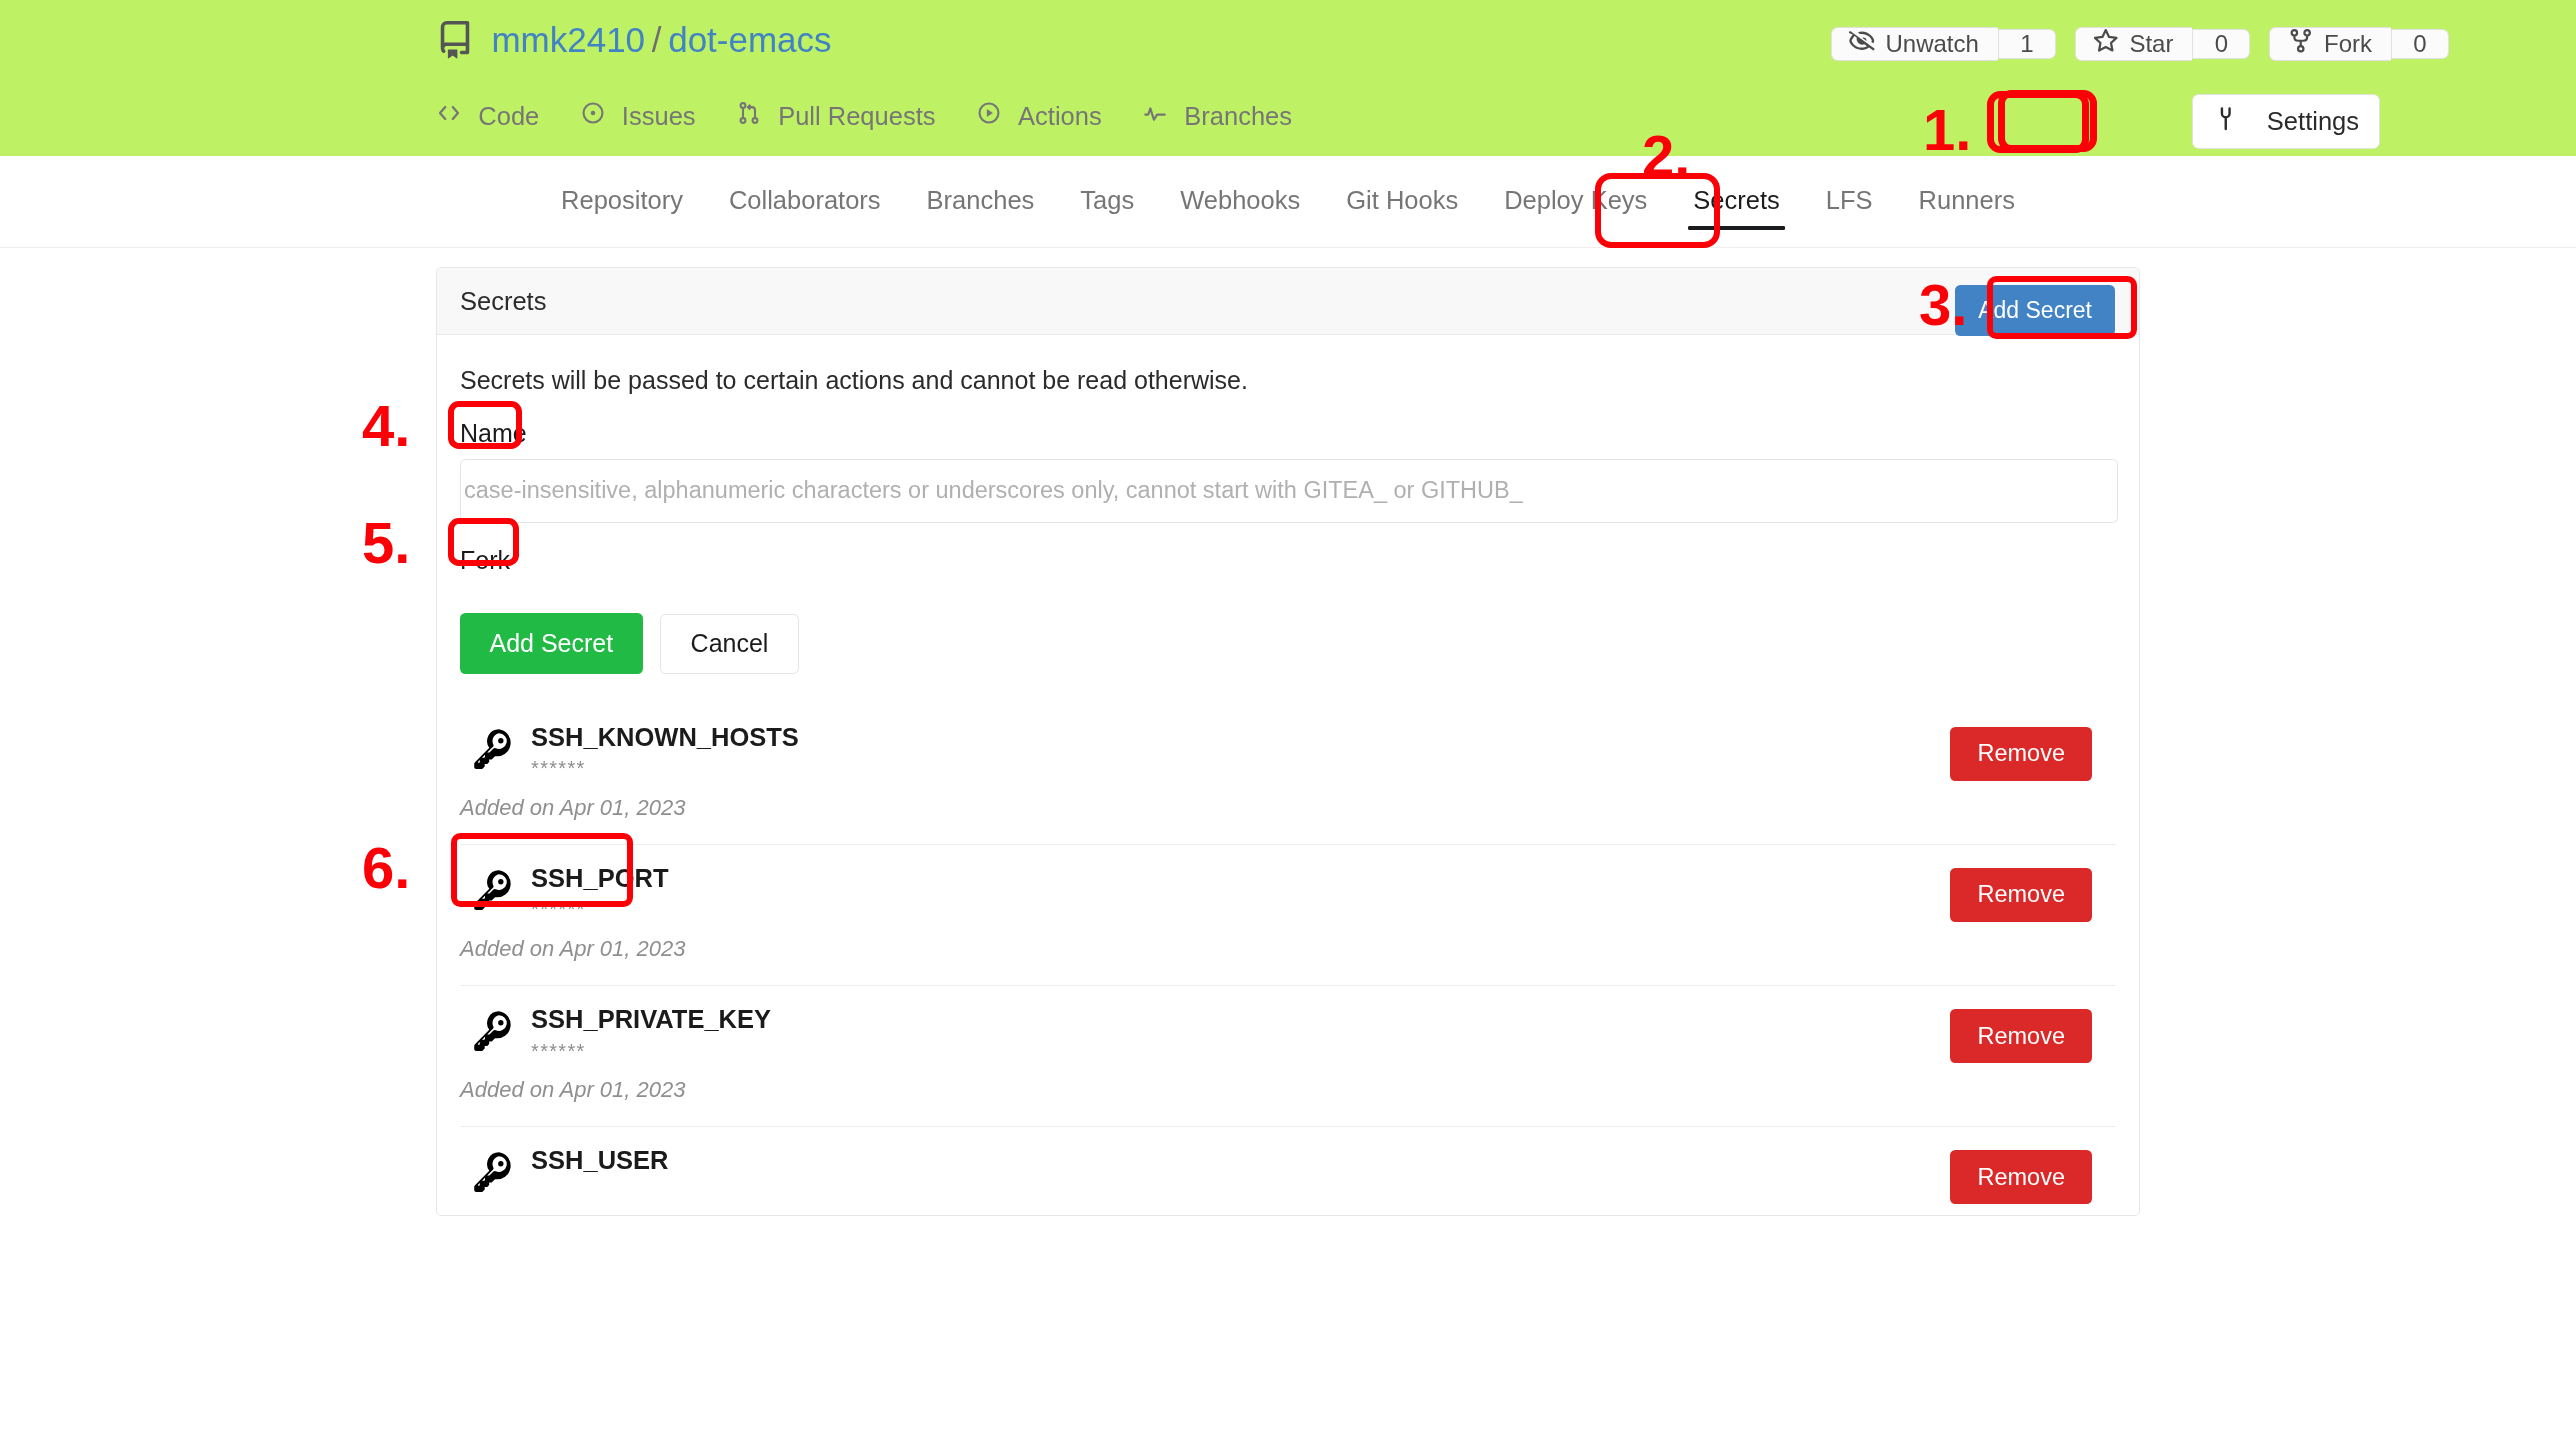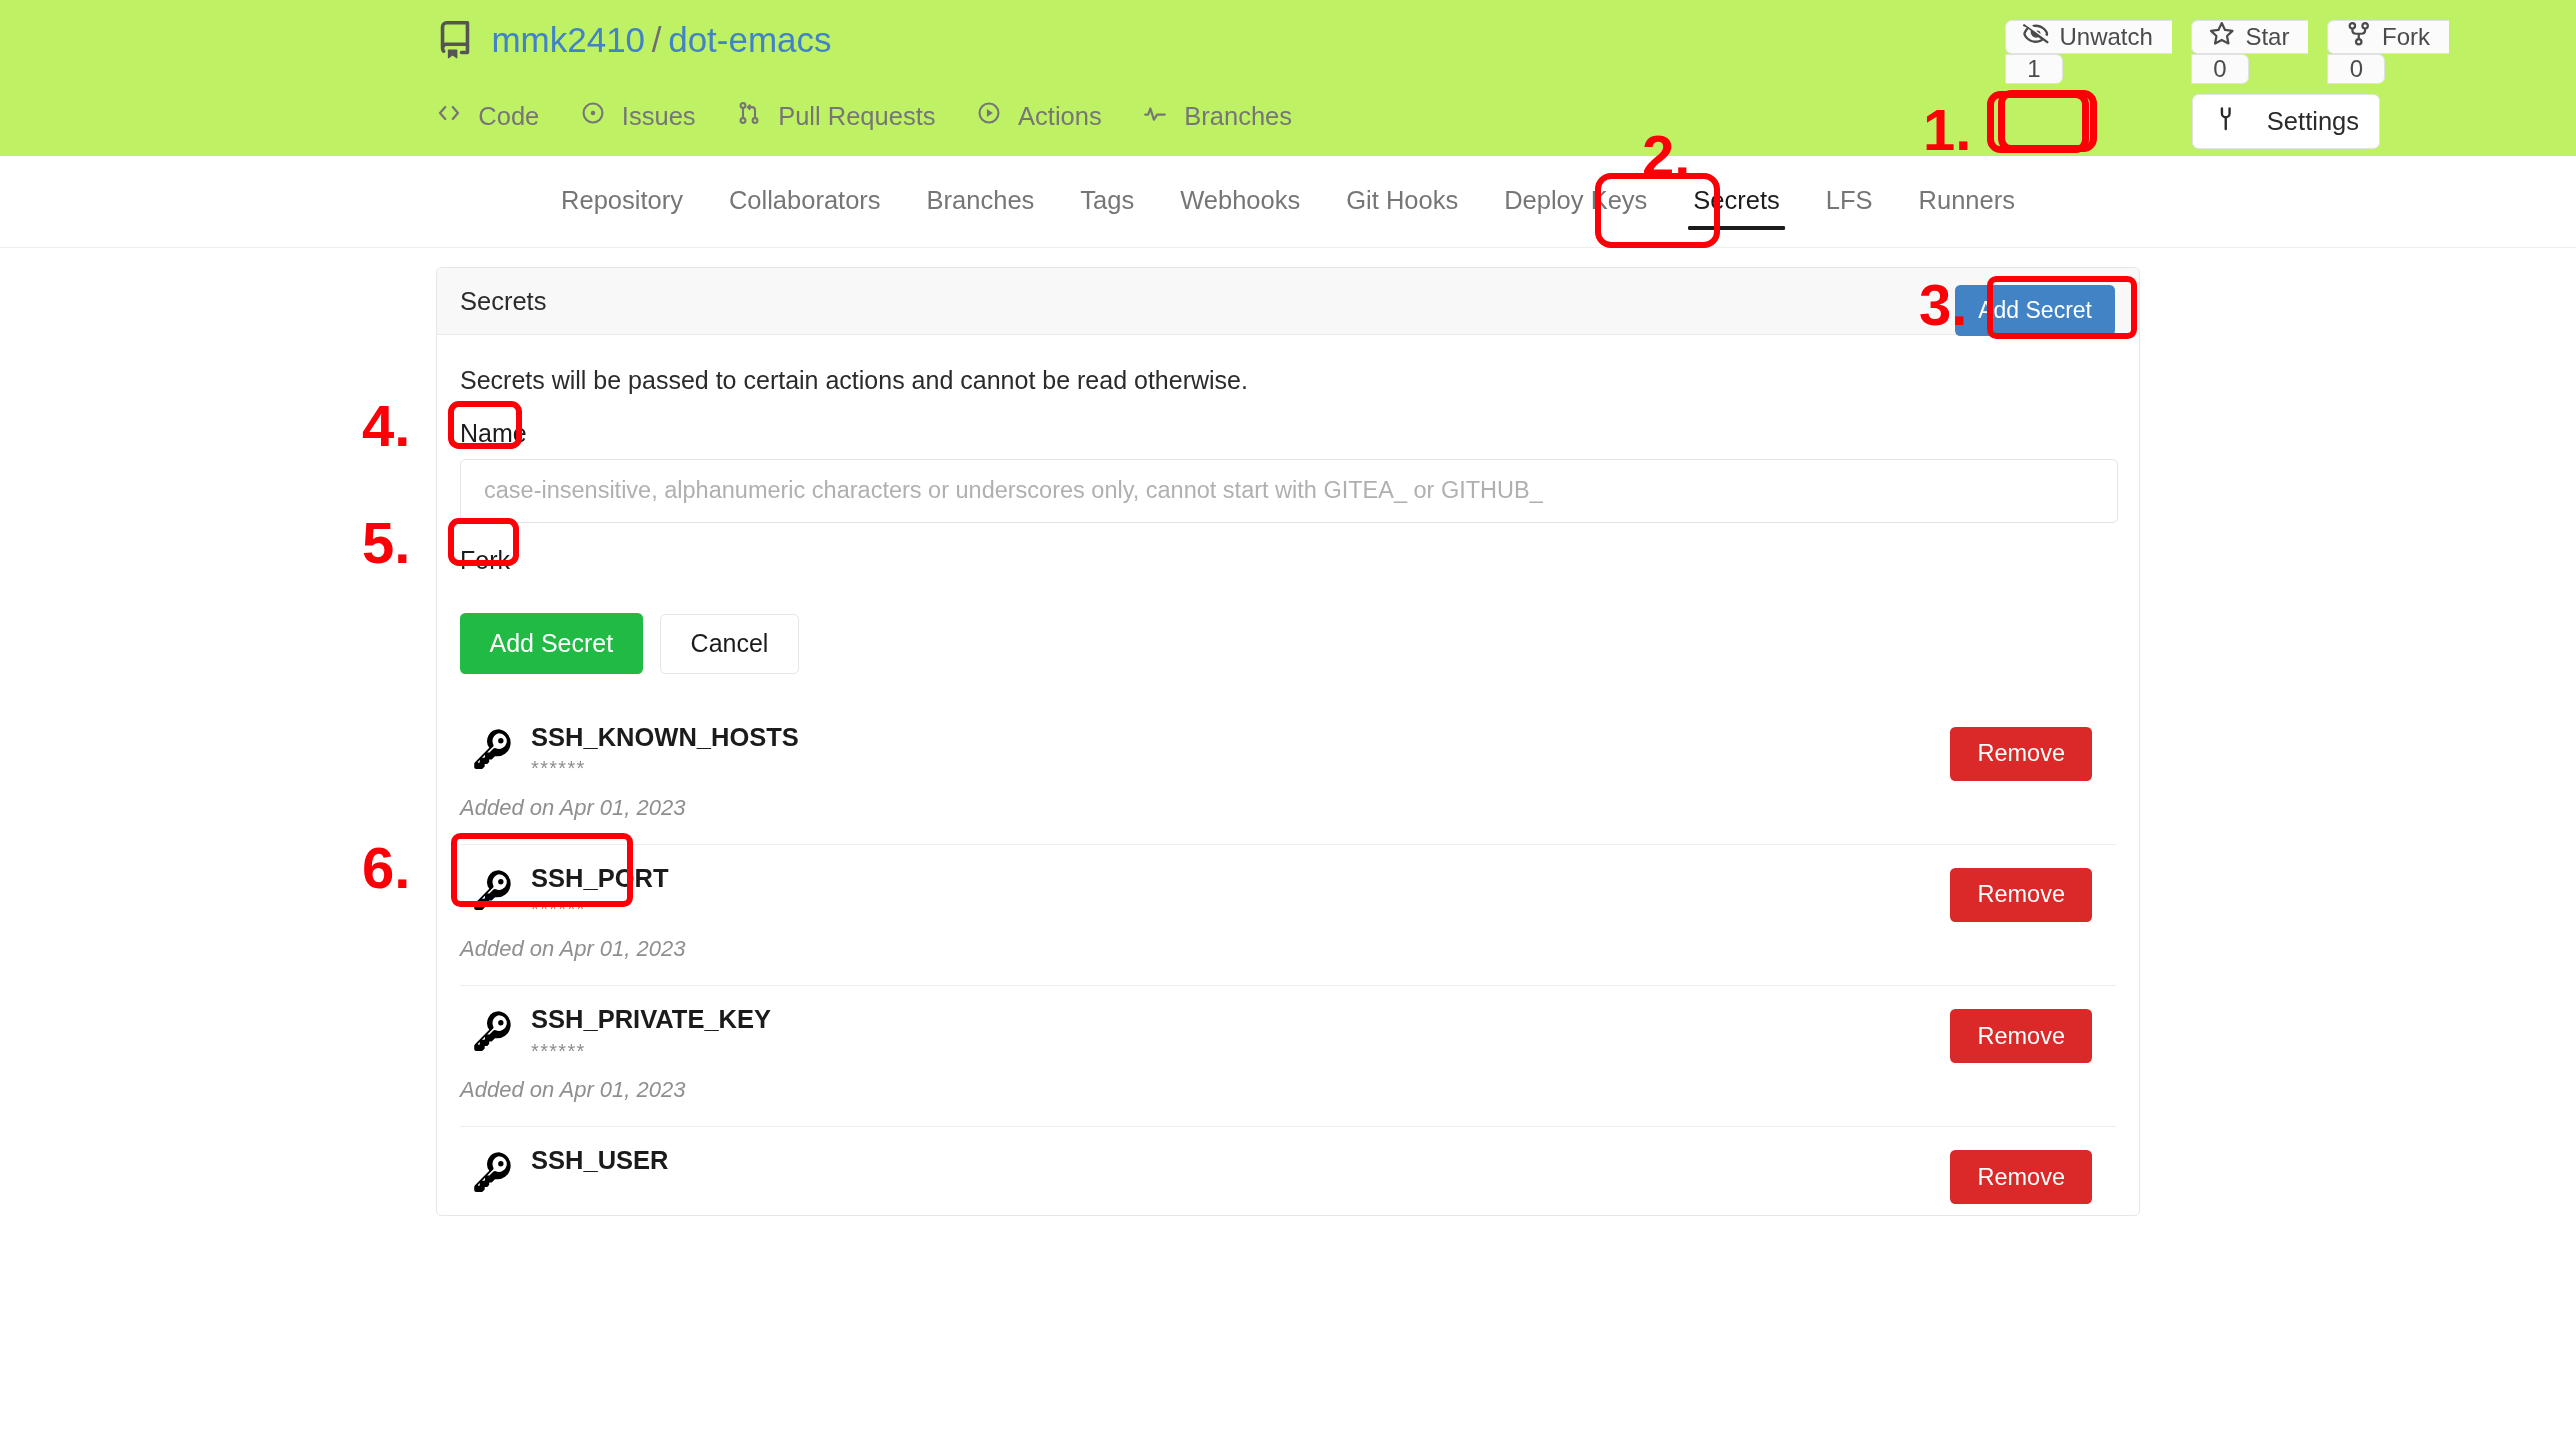--- a/index.html
+++ b/index.html
@@ -24,21 +24,21 @@
   .repo-icon { width: 38px; height: 38px; color: #555555; display:block; }
   .repo-path { font-size: 35px; letter-spacing: 0px; white-space: nowrap; }
   .repo-path a { color: #4183c4; text-decoration: none; }
   .repo-path .sep { color: #6f6f6f; margin: 0 6.7px; font-weight: 300; }
 
   
   .repo-actions {
     position: absolute; right: 127px; top: 20px;
     display: flex; align-items: center; gap: 19px;
   }
-  .split-btn { display: flex; align-items: flex-start; height: 48px; flex-direction: column; }
+  .split-btn { display: flex; align-items: center; height: 48px; }
   .split-btn .lbl, .split-btn .cnt {
     display: flex; align-items: center; justify-content: center;
     background: #fbfbfc; border: 1.3px solid #e0e1e2;
     font-size: 24px; color: #4b4b4b; white-space: nowrap;
   }
   .split-btn .lbl { padding: 0 19px 0 17.4px; border-radius: 6.7px 0 0 6.7px; border-right: none; gap: 10.7px; }
   .split-btn .cnt { padding: 0 20px; border-radius: 0 6.7px 6.7px 0; min-width: 58px; }
   .split-btn svg { width: 25.5px; height: 25.5px; color:#4b4b4b; }
 
   
@@ -93,21 +93,21 @@
   .card-head-title { font-size: 25.5px; color: #2b2b2b; }
   .card-body { padding: 31px 23px 0 23px; }
 
   .desc { font-size: 25px; color: #2b2b2b; margin-bottom: 24px; }
 
   .field-label { font-size: 25px; color: #1b1b1b; display: inline-block; margin-bottom: 10.7px; }
 
   .text-input {
     display: block; width: 1658px; height: 64px;
     border: 1.3px solid #e3e3e4; border-radius: 5.4px;
-    padding: 0 23px; font-size: 23.5px; color: #2b2b2b;
+    padding: 0 3px; font-size: 23.5px; color: #2b2b2b;
     background: #ffffff; font-family: "Liberation Sans", sans-serif;
   }
   .text-input::placeholder { color: #b0b0b0; }
 
   .text-area {
     display: block; width: 1658px; height: 258px;
     border: 1.3px solid #e3e3e4; border-radius: 5.4px;
     padding: 14.8px 17.4px; font-size: 23.5px; color: #2b2b2b;
     background: #ffffff; resize: both; overflow: hidden;
     font-family: "Liberation Sans", sans-serif; line-height: 1.4;

